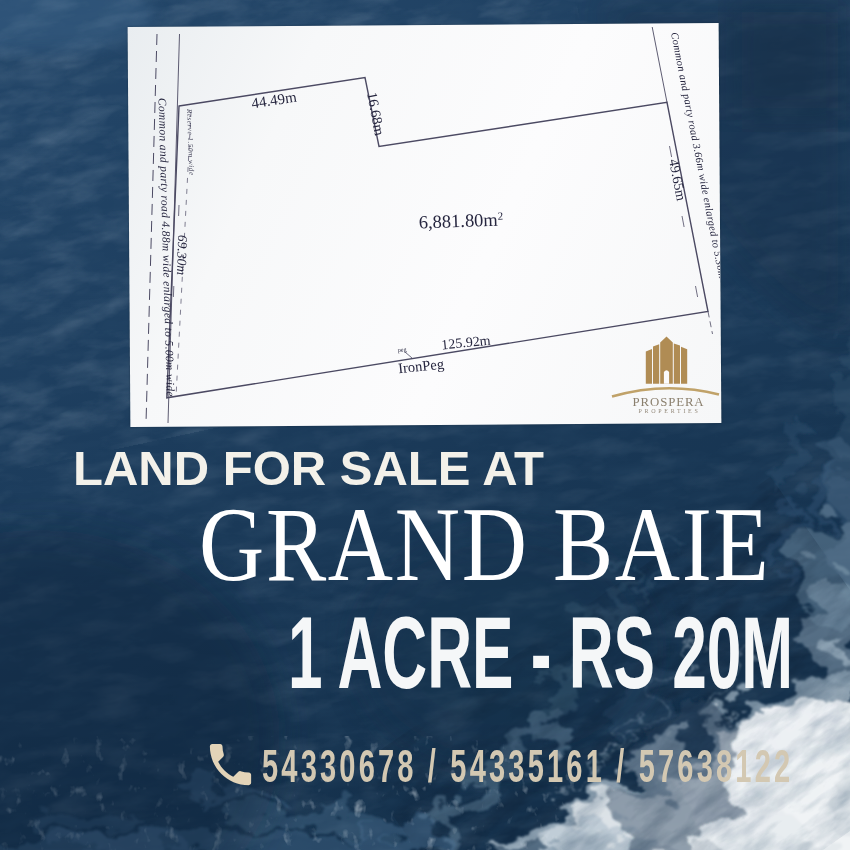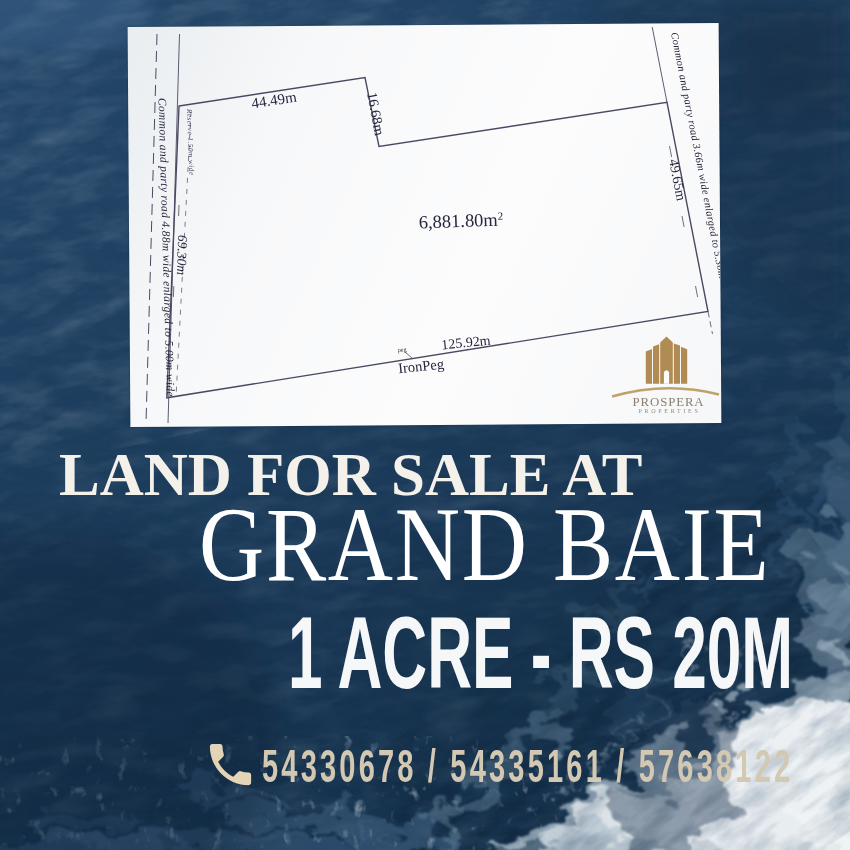--- a/index.html
+++ b/index.html
@@ -187,21 +187,21 @@
     <path d="M663.9 383.8 L663.9 372 Q666.5 368.6 669.1 372 L669.1 383.8 Z" fill="#fbfbfc"></path>
 
     <path d="M612 396.5 Q666 381 719 394.5" fill="none" stroke="#c0a269" stroke-width="2.6"></path>
 
     <text x="668.5" y="405.5" font-size="12.8" text-anchor="middle" font-family="'Liberation Serif',serif" fill="#8a7f6d" letter-spacing="0.9">PROSPERA</text>
 
     <text x="669.5" y="412.5" font-size="6" text-anchor="middle" font-family="'Liberation Serif',serif" fill="#958b7c" letter-spacing="2.7">PROPERTIES</text>
   </g>
 </svg>
 
-<div class="abs" id="landfor" style="left:59px;top:444px;font-weight:bold;font-size:61px;line-height:1;color:#f3f1ea;letter-spacing:0;white-space:nowrap;font-family:Liberation Serif, serif;">LAND FOR SALE AT</div>
+<div class="abs" id="landfor" style="left:73px;top:444px;font-weight:bold;font-size:49px;line-height:1;color:#f3f1ea;letter-spacing:0;white-space:nowrap;">LAND FOR SALE AT</div>
 
 <div class="abs" id="grandbaie" style="left:199px;top:492px;font-family:'Liberation Serif',serif;font-size:106px;line-height:1;color:#ffffff;letter-spacing:2px;white-space:nowrap;transform-origin:0 0;transform:scaleX(0.852);">GRAND BAIE</div>
 
 <div class="abs" id="price" style="left:288px;top:602px;font-weight:bold;font-size:102px;line-height:1;color:#f5f7f8;letter-spacing:0;white-space:nowrap;transform-origin:0 0;transform:scaleX(0.609);">1 ACRE - RS 20M</div>
 
 <svg class="abs" style="left:203px;top:737px" width="55" height="55" viewBox="0 0 24 24">
       <path fill="#e3d4b8" d="M6.62 10.79c1.44 2.83 3.76 5.14 6.59 6.59l2.2-2.2c.27-.27.67-.36 1.02-.24 1.12.37 2.33.57 3.57.57.55 0 1 .45 1 1V20c0 .55-.45 1-1 1-9.39 0-17-7.61-17-17 0-.55.45-1 1-1h3.5c.55 0 1 .45 1 1 0 1.25.2 2.45.57 3.57.11.35.03.74-.24 1.02l-2.2 2.2z"></path>
     </svg>
 
 <div class="abs" id="phones" style="left:262px;top:743px;font-weight:bold;font-size:46px;line-height:1;color:#d3c8b2;letter-spacing:5px;white-space:nowrap;transform-origin:0 0;transform:scaleX(0.632);">54330678 / 54335161 / 57638122</div>

